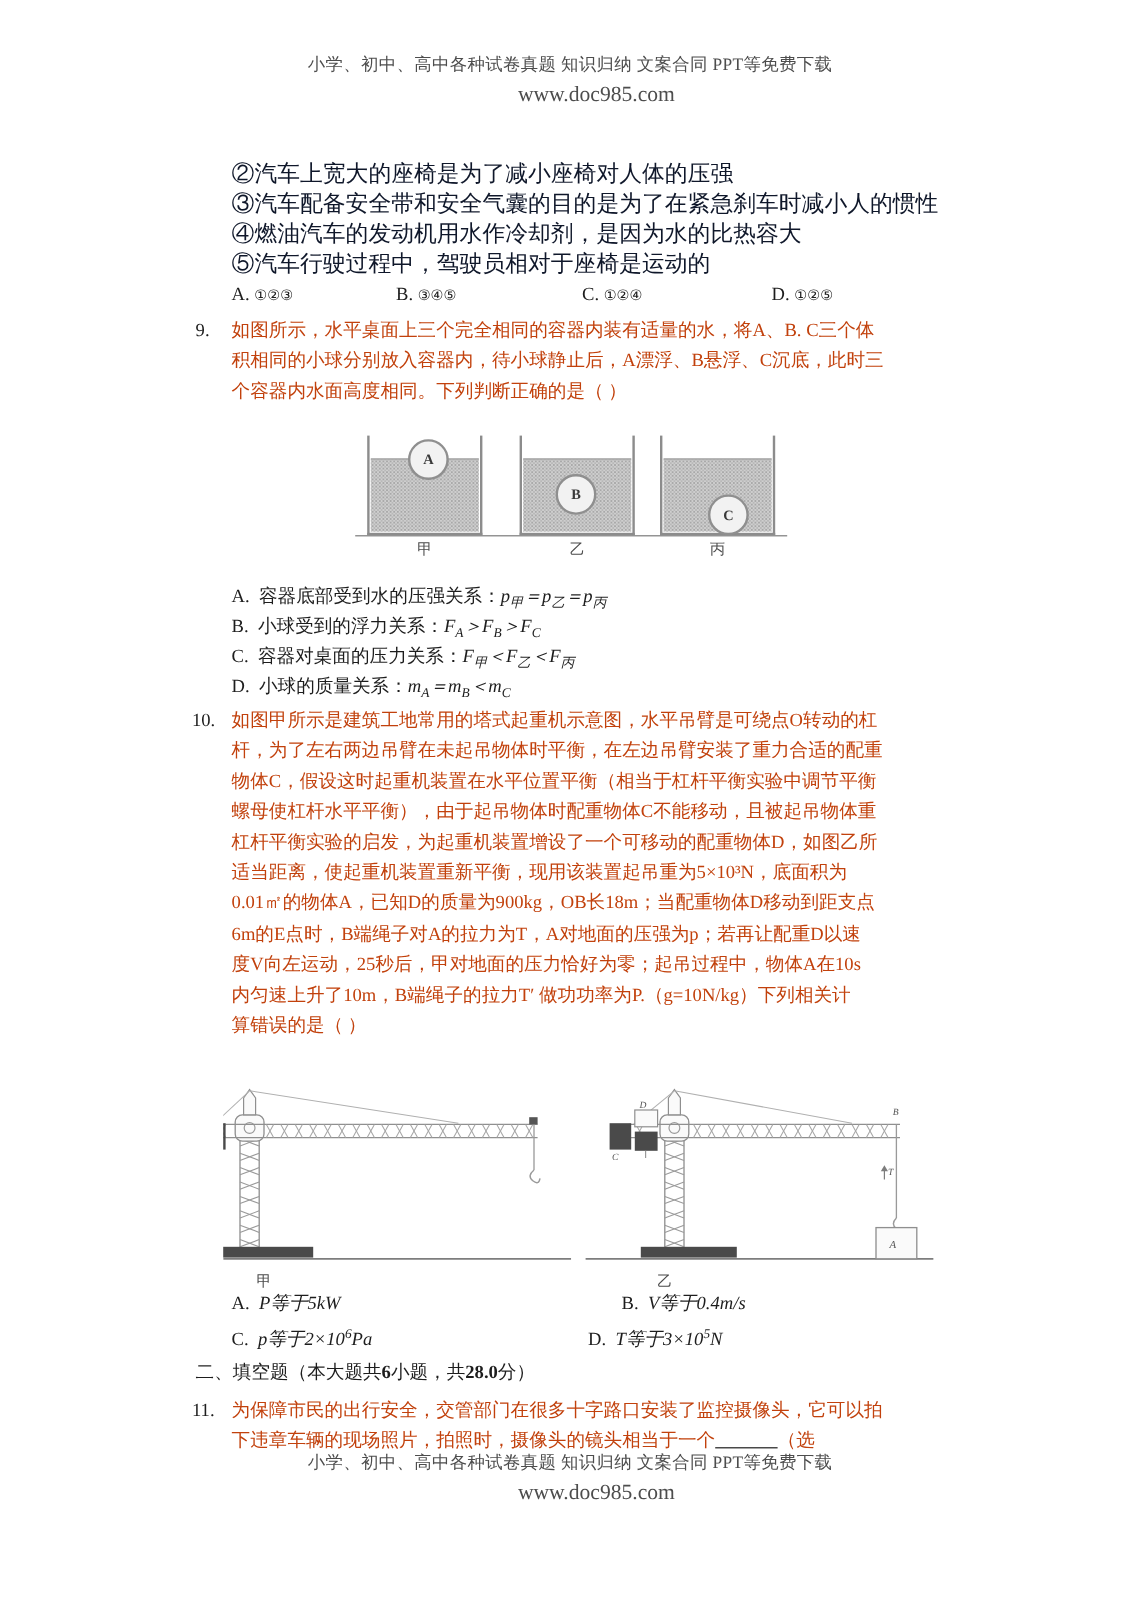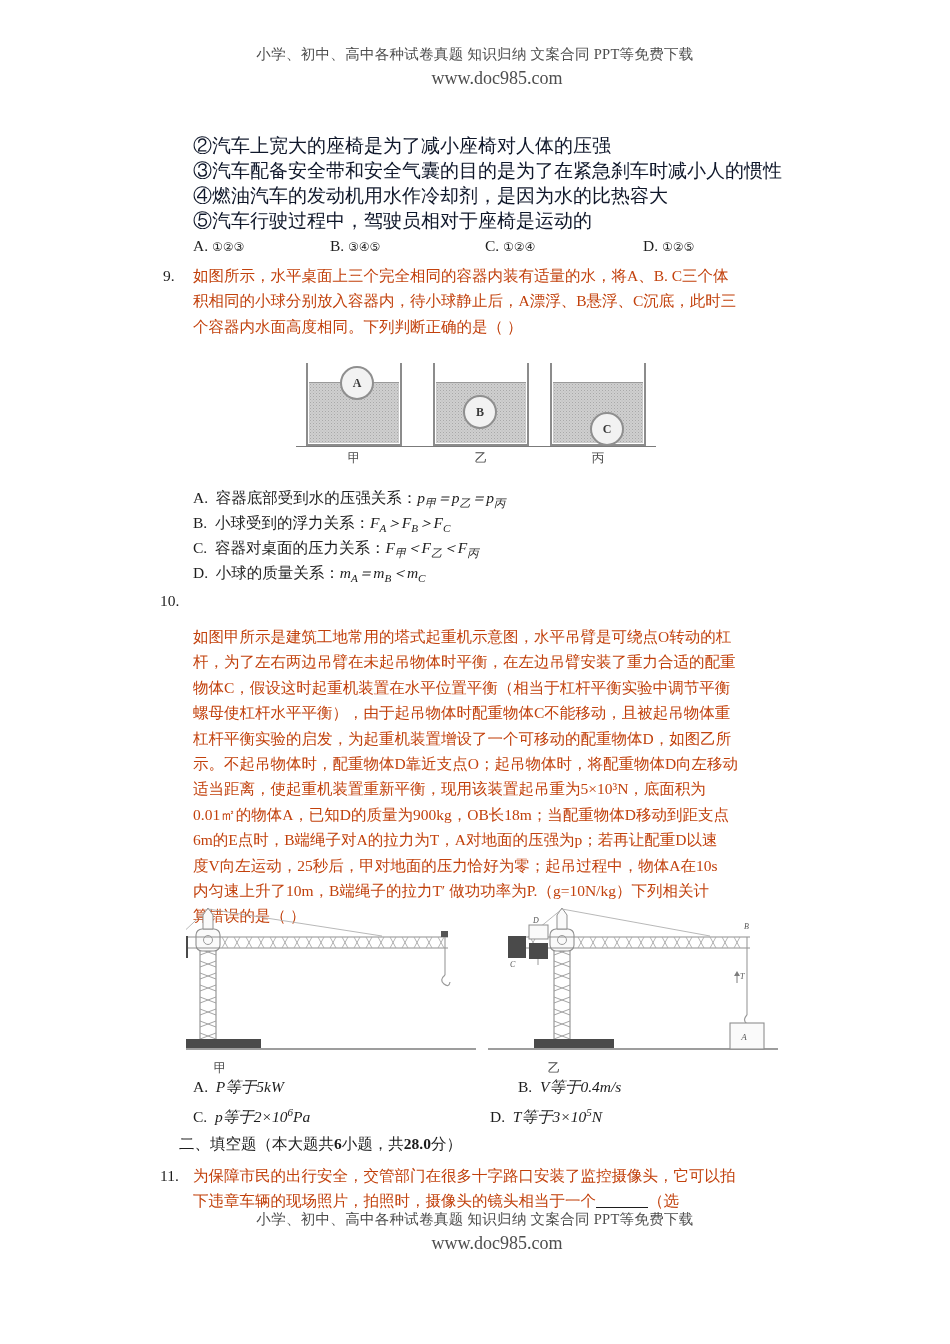--- a/index.html
+++ b/index.html
@@ -177,21 +177,20 @@
 
   
   #section-heading {
     position: absolute;
     left: 163px;
     top: 1133px;
     font-size: 15.5px;
     line-height: 22px;
     color: #1d1d1d;
     white-space: nowrap;
-    margin-left: 16px;
   }
   #section-heading b { font-weight: bold; }
 
   .blank-underline {
     display: inline-block;
     width: 52px;
     border-bottom: 1.2px solid #1d1d1d;
     vertical-align: -2px;
   }
 </style>
@@ -270,27 +269,26 @@
   <div class="opt-line" style="left:193px; top:535px;">
     <span>C.</span>&nbsp;
     <span>容器对桌面的压力关系：</span><span class="it"><i>F</i><sub>甲</sub>＜<i>F</i><sub>乙</sub>＜<i>F</i><sub>丙</sub></span>
   </div>
   <div class="opt-line" style="left:193px; top:560px;">
     <span>D.</span>&nbsp;
     <span>小球的质量关系：</span><span class="it"><i>m</i><sub>A</sub>＝<i>m</i><sub>B</sub>＜<i>m</i><sub>C</sub></span>
   </div>
 
   <div class="qnum" style="left:160px; top:588px;">10.</div>
-  <div class="qbody" style="top:588px;margin-top:36px;">
+  <div class="qbody" style="top:588px;">
     <p>如图甲所示是建筑工地常用的塔式起重机示意图，水平吊臂是可绕点O转动的杠</p>
     <p>杆，为了左右两边吊臂在未起吊物体时平衡，在左边吊臂安装了重力合适的配重</p>
     <p>物体C，假设这时起重机装置在水平位置平衡（相当于杠杆平衡实验中调节平衡</p>
     <p>螺母使杠杆水平平衡），由于起吊物体时配重物体C不能移动，且被起吊物体重</p>
     <p>杠杆平衡实验的启发，为起重机装置增设了一个可移动的配重物体D，如图乙所</p>
-    <p>示。不起吊物体时，配重物体D靠近支点O；起吊物体时，将配重物体D向左移动</p>
     <p>适当距离，使起重机装置重新平衡，现用该装置起吊重为5×10³N，底面积为</p>
     <p>0.01㎡的物体A，已知D的质量为900kg，OB长18m；当配重物体D移动到距支点</p>
     <p>6m的E点时，B端绳子对A的拉力为T，A对地面的压强为p；若再让配重D以速</p>
     <p>度V向左运动，25秒后，甲对地面的压力恰好为零；起吊过程中，物体A在10s</p>
     <p>内匀速上升了10m，B端绳子的拉力T′ 做功功率为P.（g=10N/kg）下列相关计</p>
     <p>算错误的是（        ）</p>
   </div>
 
   <div id="fig-cranes">
 

